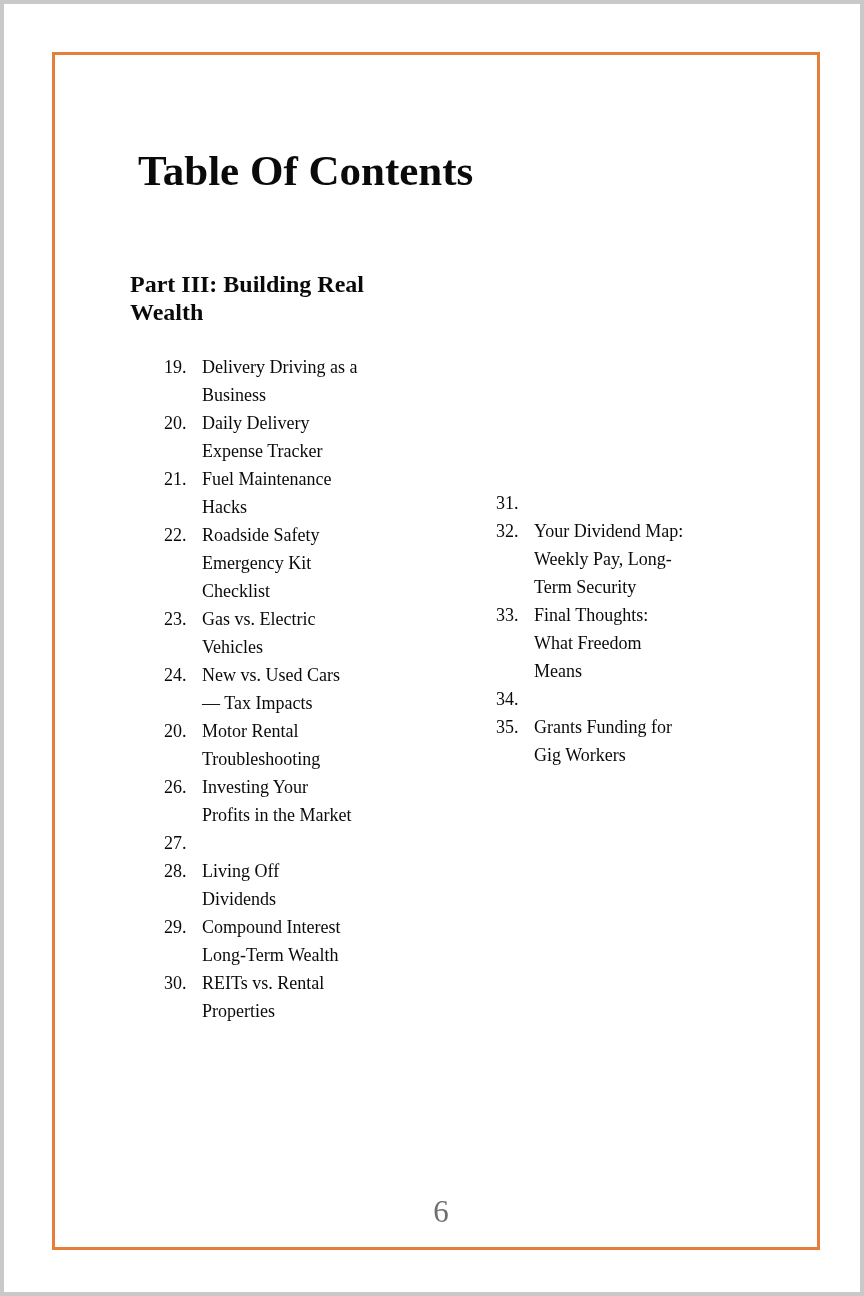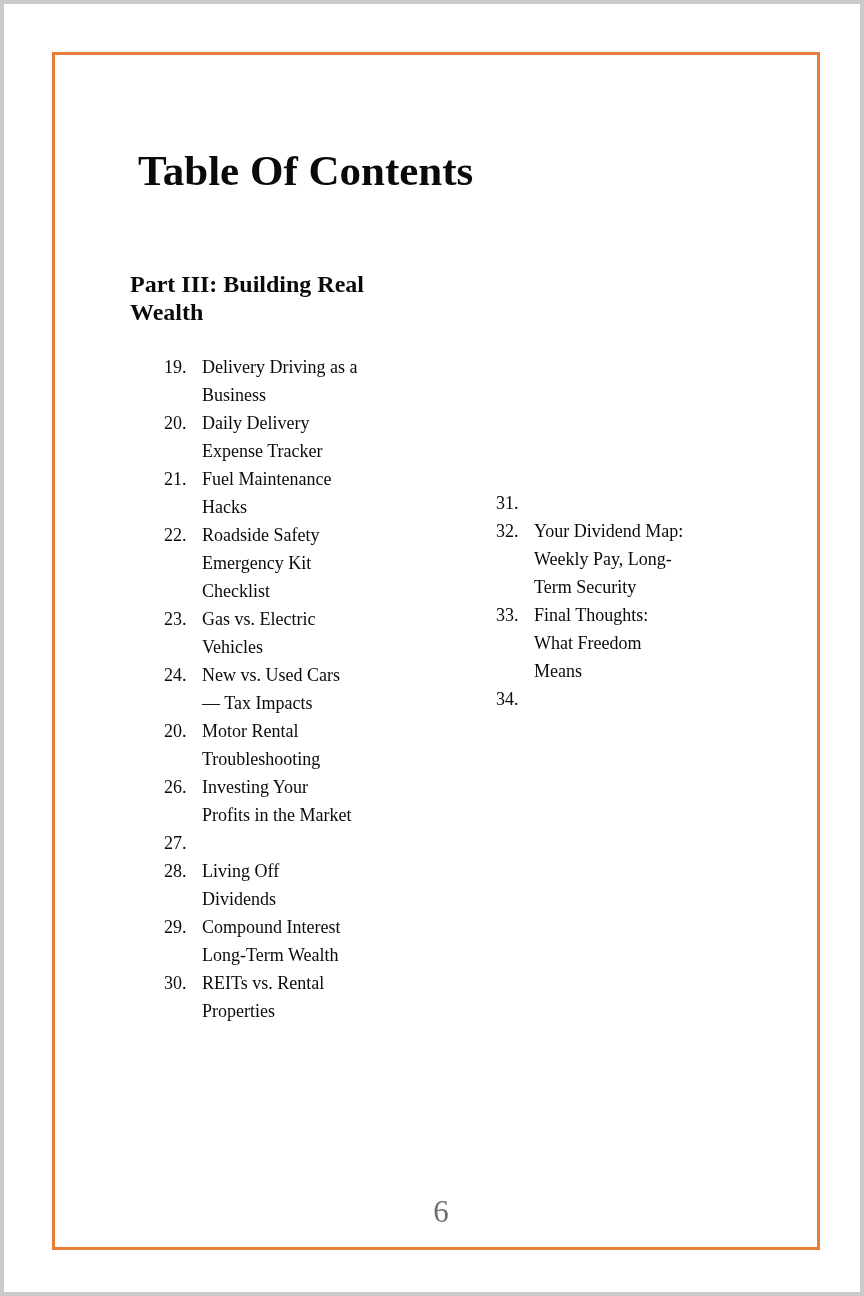--- a/index.html
+++ b/index.html
@@ -171,16 +171,21 @@
       </div>
       <div class="toc-item">
         <span class="toc-num">33.</span>
         <span class="toc-text">Final Thoughts:
 What Freedom
 Means</span>
       </div>
       <div class="toc-item">
         <span class="toc-num">34.</span>
       </div>
+      <div class="toc-item">
+        <span class="toc-num">35.</span>
+        <span class="toc-text">Grants Funding for
+Gig Workers</span>
+      </div>
     </div>
 
   <div class="page-number">6</div>
 </div>
 
 </body></html>

